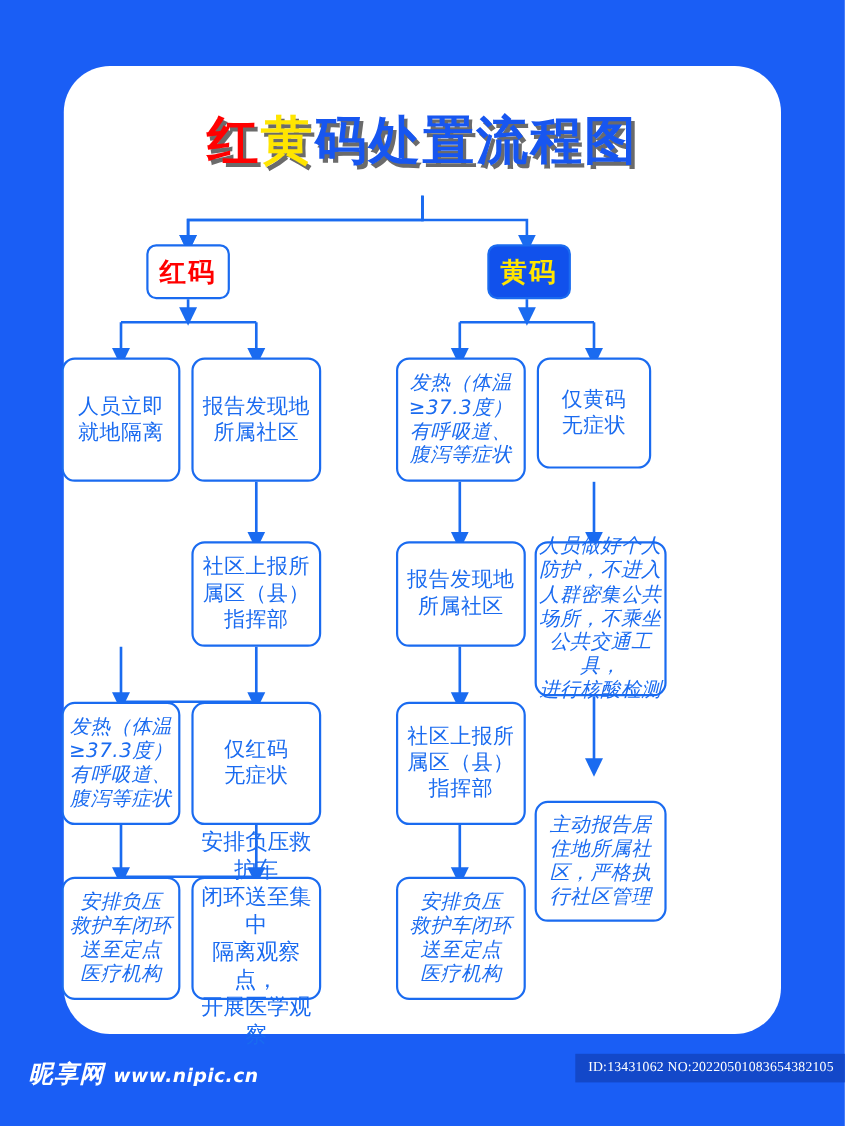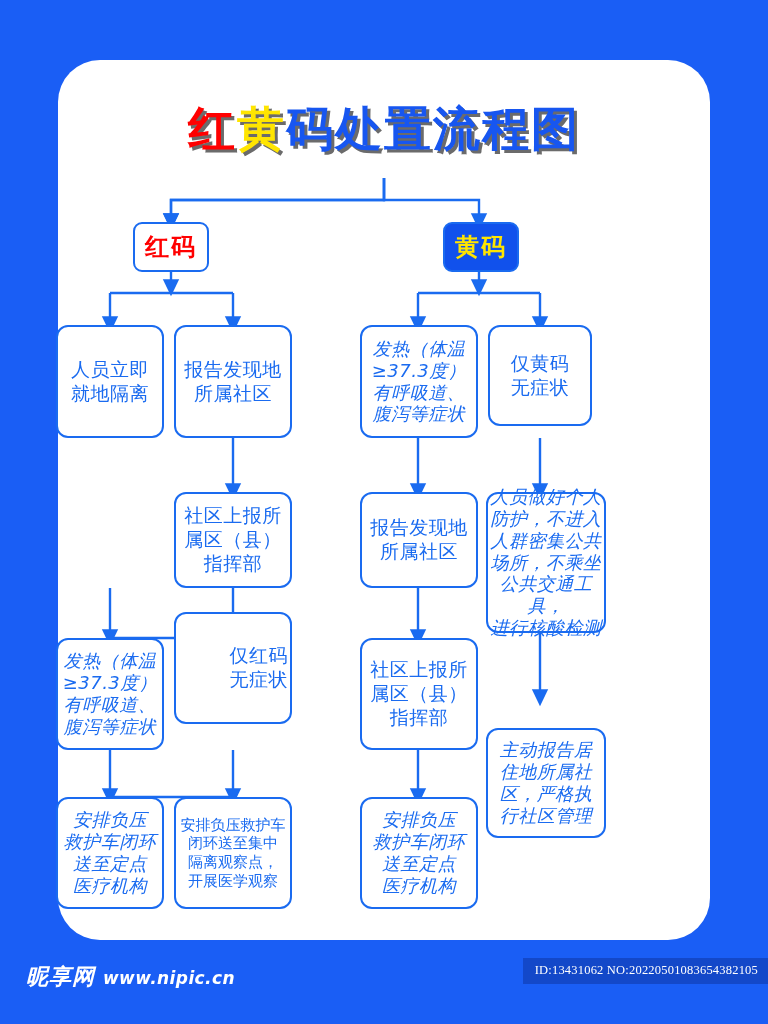--- a/index.html
+++ b/index.html
@@ -92,21 +92,21 @@
   .chip-red {
     border: 2px solid #1a6bf0;
     background: #ffffff;
     color: #ff0000;
   }
   .chip-yellow {
     border: 2px solid #1a6bf0;
     background: #1151ec;
     color: #ffe500;
   }
-  .node.small { font-size: 15px; letter-spacing: 0; align-items: center; }
+  .node.small { font-size: 20px; letter-spacing: 0; align-items: center; }
   .node.tight { font-size: 18px; line-height: 1.22; font-style: italic; }
 
   
   .footer {
     position: absolute;
     left: 0;
     bottom: 0;
     width: 768px;
     height: 84px;
   }
@@ -254,21 +254,21 @@
 公共交通工具，
 进行核酸检测</span>
     </div>
 
     <div class="node tight" style="left:-2px; top:578px; width:108px; height:112px;">
       <span class="txt">发热（体温
 ≥37.3度）
 有呼吸道、
 腹泻等症状</span>
     </div>
-    <div class="node" style="left:116px; top:552px; width:118px; height:112px;justify-content:flex-end;">
+    <div class="node" style="left:116px; top:578px; width:118px; height:112px;">
       <span class="txt">仅红码
 无症状</span>
     </div>
     <div class="node" style="left:302px; top:578px; width:118px; height:112px;">
       <span class="txt">社区上报所
 属区（县）
 指挥部</span>
     </div>
     <div class="node tight" style="left:428px; top:638px; width:120px; height:110px;margin-top:30px;">
       <span class="txt">主动报告居

